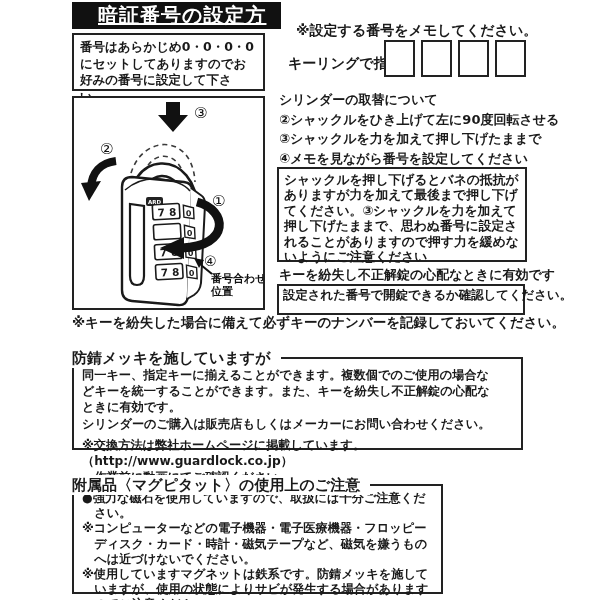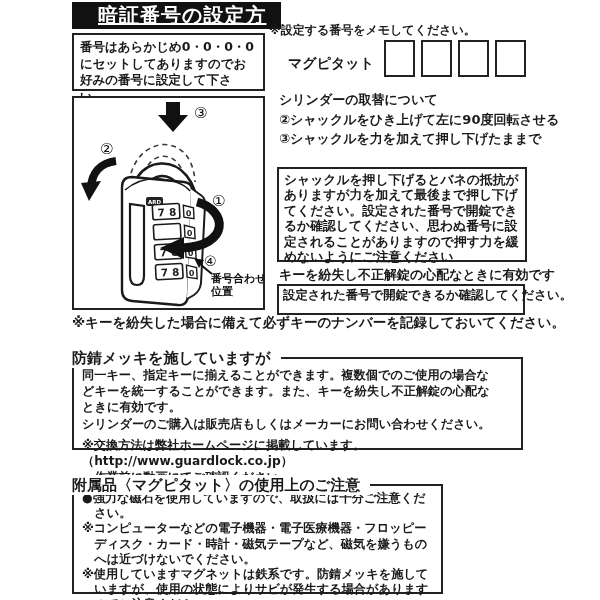--- a/index.html
+++ b/index.html
@@ -13,21 +13,21 @@
   .banner{
     left:72px;top:2px;width:183px;height:27px;background:#111111;color:#ffffff;
     font-size:20px;font-weight:bold;line-height:27px;padding-left:26px;letter-spacing:1px;text-decoration:underline;
   }
   .bx{border:2px solid #222;box-sizing:border-box;background:#fff;}
   .intro{
     left:72px;top:33px;width:193px;height:58px;
     font-size:12.5px;font-weight:600;line-height:16.5px;padding:4px 6px;
   }
   .illus{left:72px;top:96px;width:193px;height:214px;}
-  .memo-note{left:269px;top:22px;font-size:12px;font-weight:bold;}
+  .memo-note{left:296px;top:22px;font-size:14px;font-weight:bold;}
   .entry-label{left:288px;top:55px;font-size:14px;font-weight:bold;}
   .digit-boxes{left:384px;top:40px;display:flex;gap:6px;}
   .digit-box{width:31px;height:37px;border:2px solid #222;box-sizing:border-box;background:#fff;}
   .steps{left:279px;top:90px;width:255px;}
   .step{font-size:13px;font-weight:600;line-height:19.5px;white-space:nowrap;}
   .warning{
     left:277px;top:167px;width:250px;height:95px;
     font-size:12.8px;font-weight:600;line-height:15.4px;padding:3px 5px;
   }
   .step5{left:279px;top:266px;font-size:13px;font-weight:600;white-space:nowrap;}
@@ -111,35 +111,36 @@
 
       <text x="130" y="168" font-size="14" fill="#111">④</text>
       <path d="M138,176 L127,167" stroke="#111" stroke-width="2"></path>
       <polygon points="120,160 130,162 125,170" fill="#111"></polygon>
       <text x="137" y="184" font-size="11" font-weight="bold" fill="#111">番号合わせ</text>
       <text x="137" y="197" font-size="11" font-weight="bold" fill="#111">位置</text>
     </svg>
   </div>
 
   <div class="abs memo-note">※設定する番号をメモしてください。</div>
-  <div class="abs entry-label">マグピタット</div>
+  <div class="abs entry-label">キーリングで指</div>
   <div class="abs digit-boxes">
     <div class="digit-box"></div>
     <div class="digit-box"></div>
     <div class="digit-box"></div>
     <div class="digit-box"></div>
   </div>
 
   <div class="abs steps">
     <div class="step">シリンダーの取替について</div>
     <div class="step">②シャックルをひき上げて左に90度回転させる</div>
     <div class="step">③シャックルを力を加えて押し下げたままで</div>
+    <div class="step">④メモを見ながら番号を設定してください</div>
   </div>
 
-  <div class="abs bx warning">シャックルを押し下げるとバネの抵抗がありますが力を加えて最後まで押し下げてください。設定された番号で開錠できるか確認してください、思わぬ番号に設定されることがありますので押す力を緩めないようにご注意ください</div>
+  <div class="abs bx warning">シャックルを押し下げるとバネの抵抗がありますが力を加えて最後まで押し下げてください。③シャックルを力を加えて押し下げたままで、思わぬ番号に設定されることがありますので押す力を緩めないようにご注意ください</div>
 
   <div class="abs step5">キーを紛失し不正解錠の心配なときに有効です</div>
   <div class="abs bx confirm">設定された番号で開錠できるか確認してください。</div>
 
   <div class="abs key-note">※キーを紛失した場合に備えて必ずキーのナンバーを記録しておいてください。</div>
 
   <div class="abs section sec-cyl">
     <div class="section-title">防錆メッキを施していますが</div>
     <div class="section-body">
       <p>同一キー、指定キーに揃えることができます。複数個でのご使用の場合などキーを統一することができます。また、キーを紛失し不正解錠の心配なときに有効です。</p>

